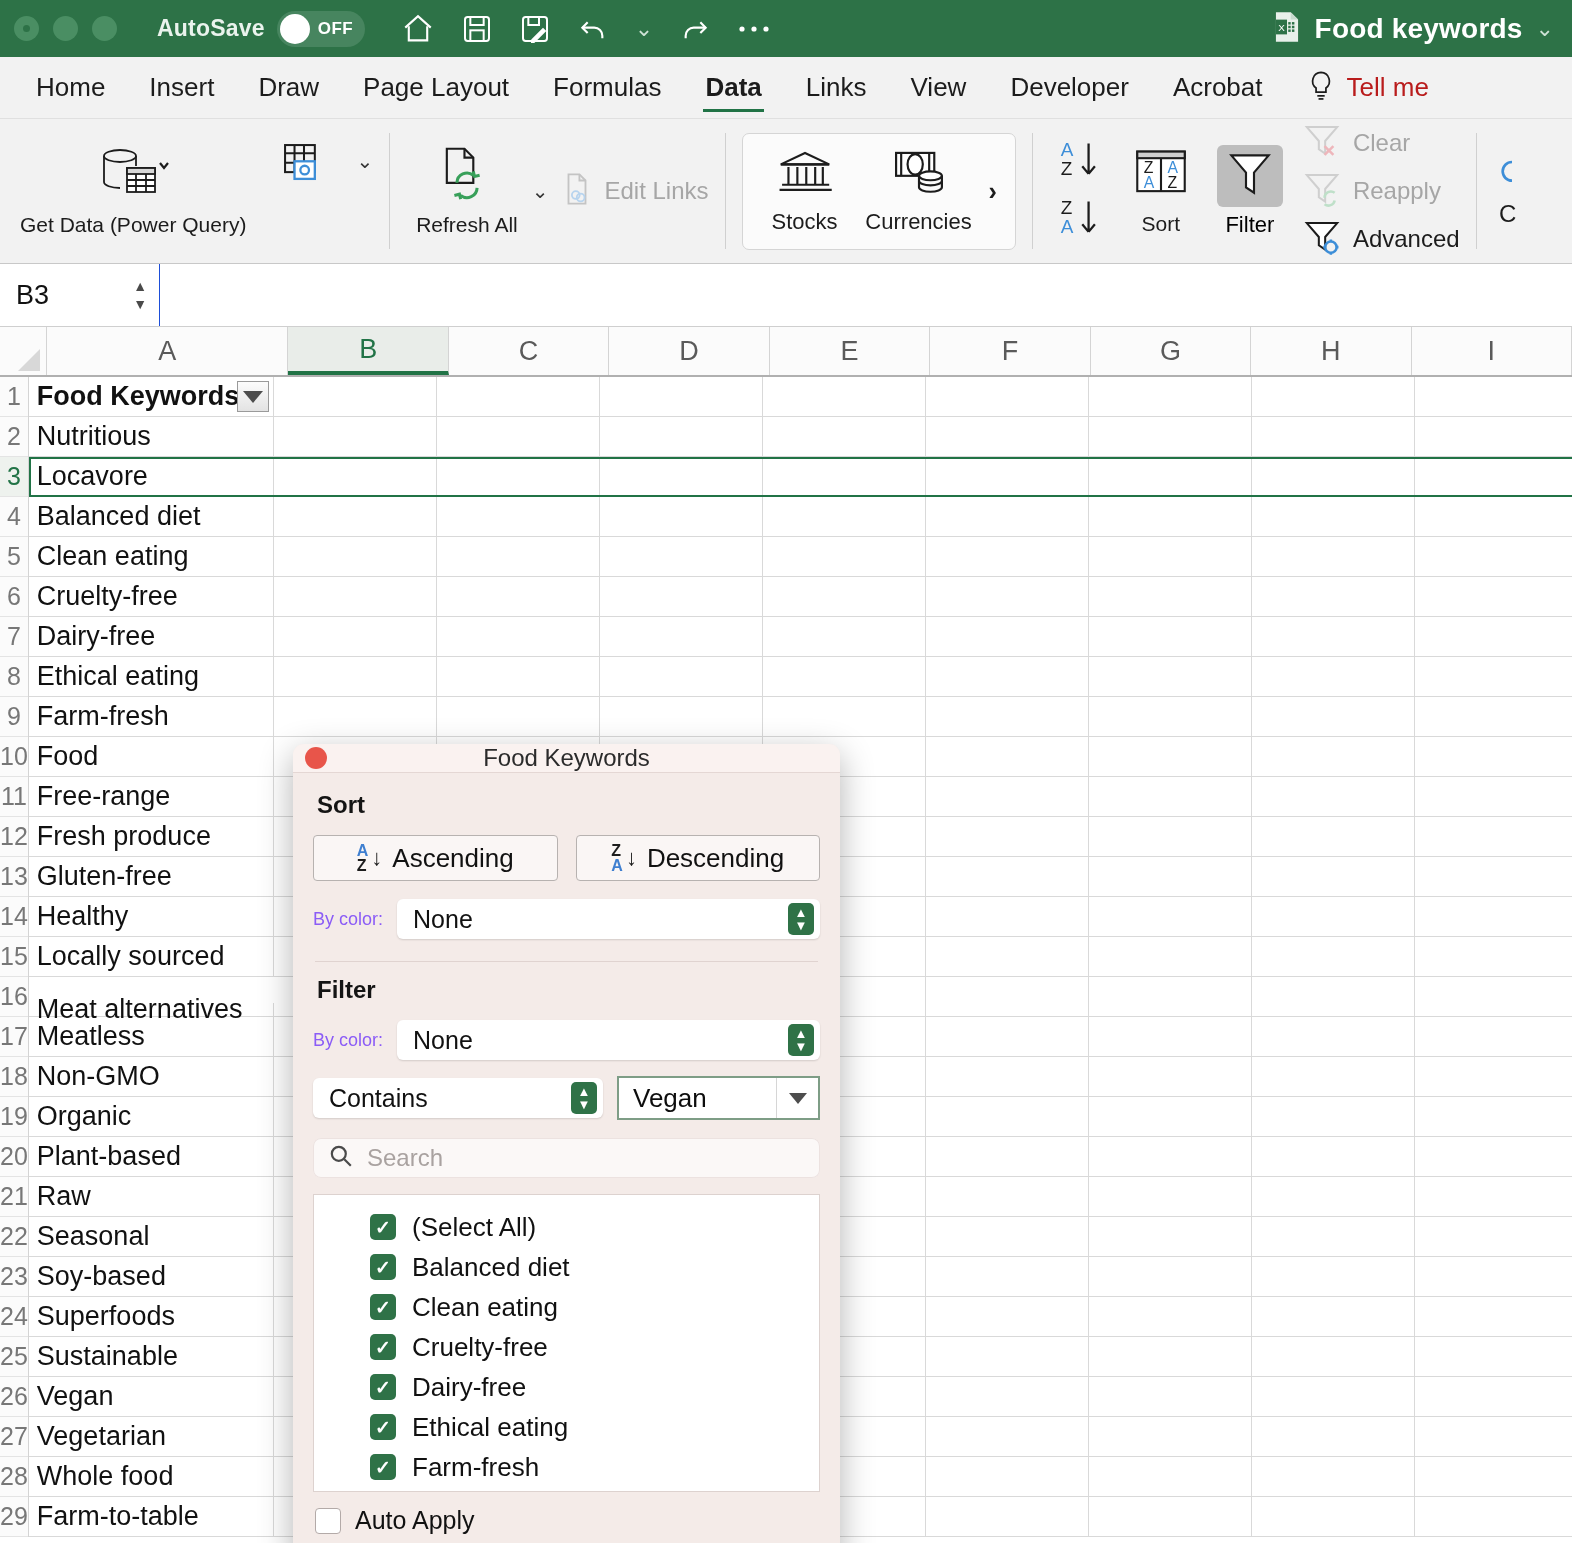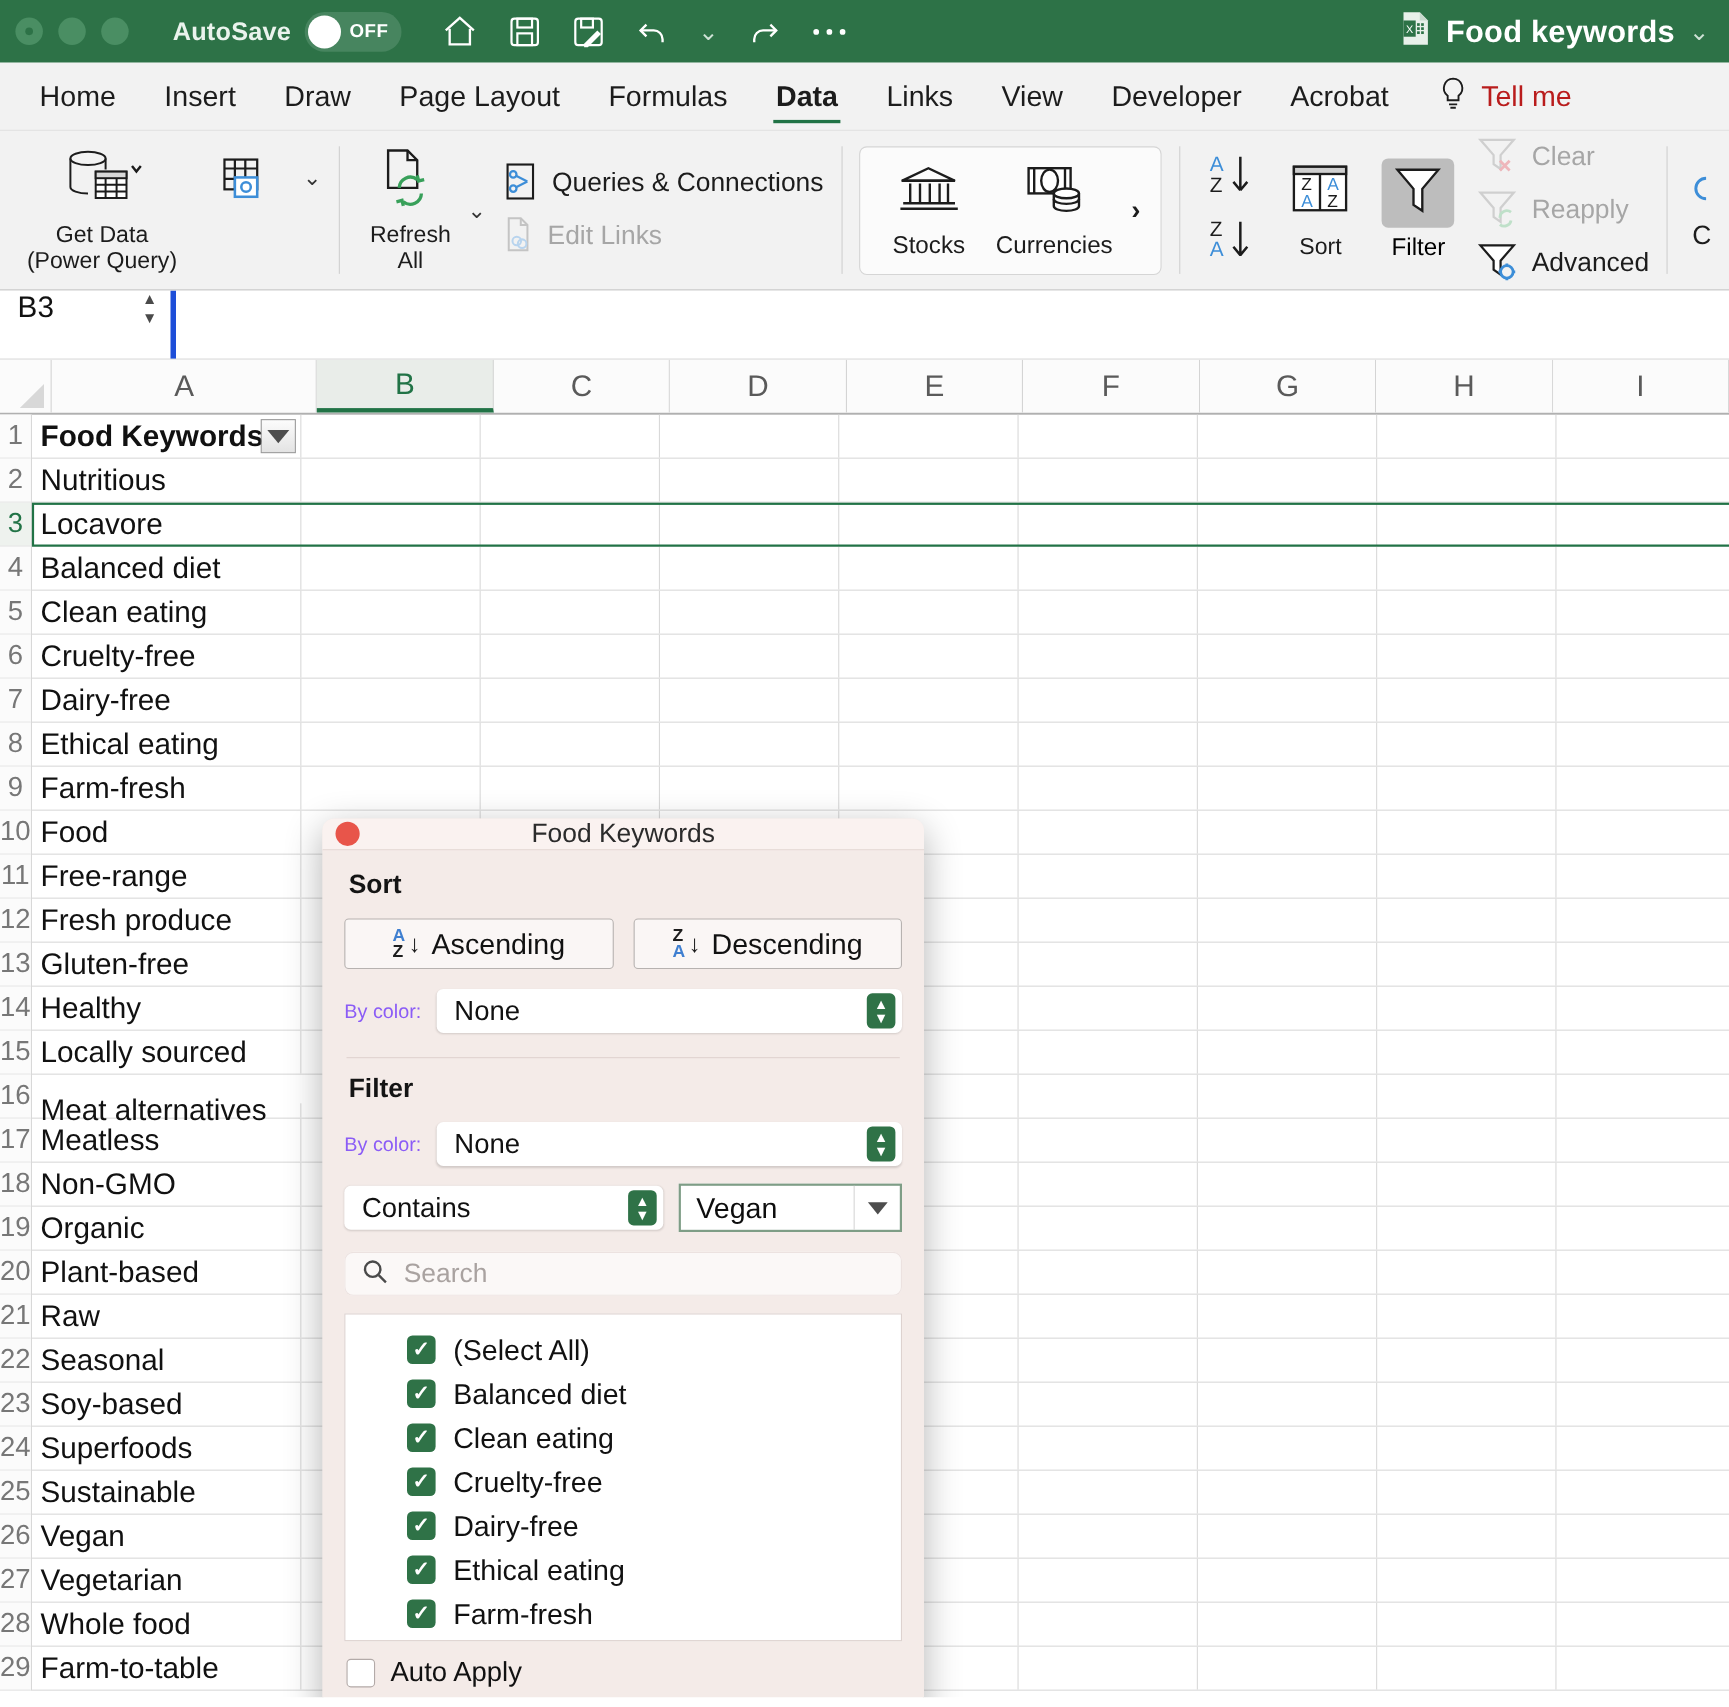--- a/index.html
+++ b/index.html
@@ -87,22 +87,22 @@
     display: flex; flex-direction: column; align-items: center; justify-content: center;
     padding: 4px 8px;
   }
   .filterbtn .iconbox { background: #bdbdbd; border-radius: 6px; padding: 5px 10px; }
   .filterbtn .lbl { font-size: 22px; margin-top: 5px; }
   .chev-small { font-size: 20px; color: #333; margin-left: 4px; }
 
   
   .fbar { height: 63px; background: #ffffff; display: flex; align-items: stretch; border-bottom: 1px solid #cfcfcf; }
   .namebox {
-    width: 160px; display: flex; justify-content: space-between;
-    padding: 0 12px 0 16px; border-right: 5px solid #1d4ed8;
+    width: 160px; display: flex; align-items: center; justify-content: space-between;
+    padding: 0 12px 0 16px; border-right: 1px solid #1d4ed8;
   }
   .namebox .val { font-size: 27px; color: #111; }
   .spin { display:flex; flex-direction:column; gap:4px; color:#4a4a4a; font-size: 14px; line-height: 1;}
   .fbtools { display: flex; align-items: center; gap: 34px; padding-left: 34px; }
   .fx { font-family: "Liberation Serif", serif; font-style: italic; font-size: 31px; color: #1c1c1c; font-weight: 600; }
   .fsep { width: 1px; height: 30px; background: #cfcfcf; margin-left: 8px; }
 
   
   .gridwrap { position: relative; height: 1216px; overflow: hidden; background: #fff; }
   .colhdr { display: flex; height: 50px; border-bottom: 2px solid #b0b0b0; }
@@ -366,33 +366,20 @@
               <path d="M28 34a8 8 0 0 1-13 6"></path>
             </g>
           <path d="M25 21l1 4 4-1M15 43l-1-4-4 1" stroke="#38a05a" stroke-width="2.4"></path>
         </svg>
       </span>
       <span class="lbl">Refresh All</span>
     </div>
     <span class="chev-small">⌄</span>
 
     <div class="stack" style="margin-left:14px;">
-      <div class="smallrow">
-        <span>
-          <svg width="34" height="36" viewBox="0 0 26 28" fill="none" stroke="#1c1c1c" stroke-width="1.5">
-            <rect x="4" y="2" width="18" height="24"></rect>
-            <g stroke="#3d8ed8" stroke-width="1.6">
-                <circle cx="8" cy="9" r="2.3"></circle>
-                <circle cx="8" cy="19" r="2.3"></circle>
-                <path d="M10 10l8 4M10 18l8-4"></path>
-              </g>
-          </svg>
-        </span>
-        <span class="lbl">Queries &amp; Connections</span>
-      </div>
       <div class="smallrow disabled">
         <span>
           <svg width="30" height="34" viewBox="0 0 24 28" fill="none" stroke="#c4c4c4" stroke-width="1.5">
               <path d="M5 2h9l5 5v19H5z"></path>
               <path d="M14 2v5h5"></path>
               <circle cx="11" cy="19" r="3.2" stroke="#b8d4ee"></circle>
               <circle cx="15" cy="21" r="3.2" stroke="#b8d4ee"></circle>
             </svg>
         </span>
         <span class="lbl">Edit Links</span>

